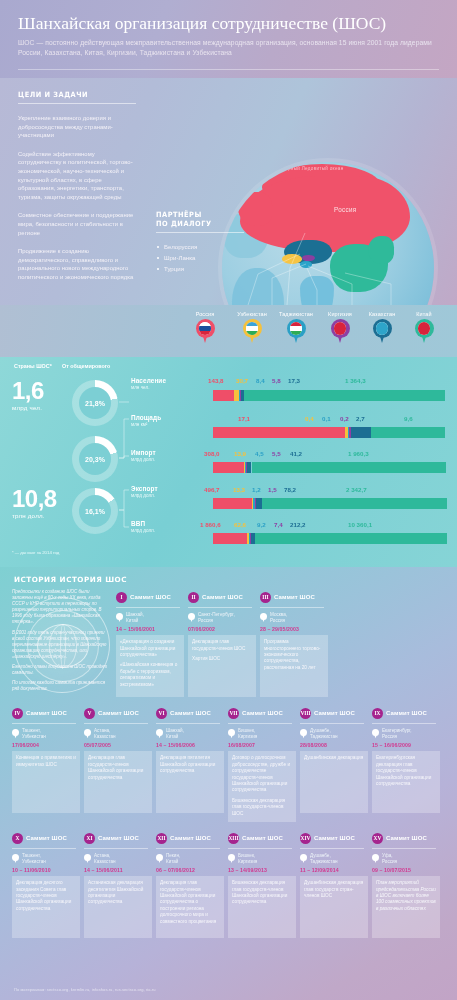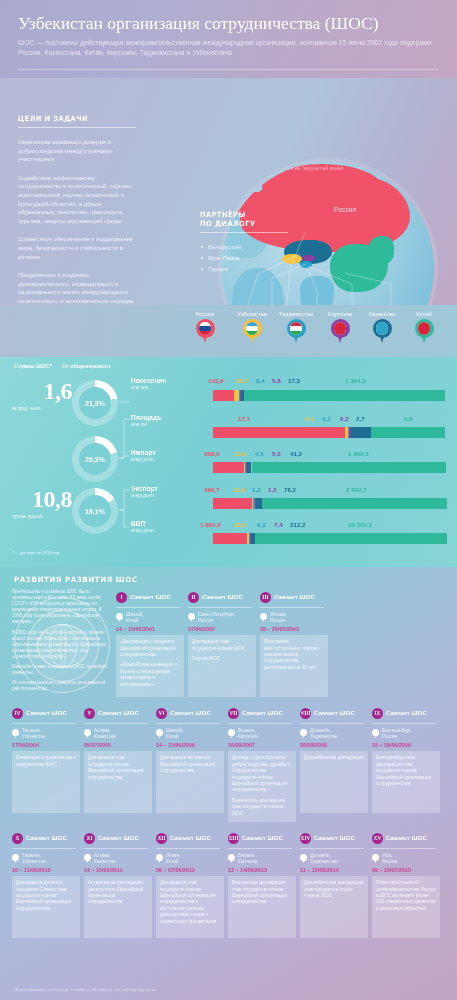--- a/index.html
+++ b/index.html
@@ -38,36 +38,36 @@
     position: absolute; left: 0; top: 78px; width: 457px; height: 227px;
     background: linear-gradient(115deg, #b7b9d6 0%, #b2bcd8 28%, #aec4da 55%, #b4b4d2 78%, #c0a9c7 100%);
     overflow: hidden;
   }
   .sec-title {
     font-size: 7.2px; font-weight: bold; color: #ffffff; letter-spacing: .55px;
     font-family: "DejaVu Sans", sans-serif; transform: scaleX(.92); transform-origin: left center;
   }
   .sec-rule { height: 1px; background: rgba(255,255,255,.55); margin-top: 4px; }
 
-  .col-goals { position: absolute; left: 18px; top: 12px; width: 118px; margin-top: 24px; }
+  .col-goals { position: absolute; left: 18px; top: 12px; width: 118px; }
   .col-goals .goal {
     font-size: 5.9px; color: #f4f2f8; line-height: 8.6px; margin-top: 10px;
     letter-spacing: .05px;
   }
   .col-obs { position: absolute; left: 156px; top: 12px; width: 88px; }
   .bullets { margin-top: 8px; }
   .bullets li {
     list-style: none; font-size: 6.1px; color: #f4f2f8; line-height: 11px;
     padding-left: 8px; position: relative;
   }
   .bullets li:before {
     content: ""; position: absolute; left: 1px; top: 4.5px;
     width: 2px; height: 2px; border-radius: 50%; background: #ffffff;
   }
-  .col-part { position: absolute; left: 156px; top: 132px; width: 88px; margin-left: 44px; }
+  .col-part { position: absolute; left: 156px; top: 132px; width: 88px; }
   .col-part .sec-title { line-height: 9px; }
 
   
   .globe {
     position: absolute; left: 222px; top: 84px; width: 212px; height: 212px;
     border-radius: 50%;
     background: radial-gradient(circle at 38% 32%, #b9dbe8 0%, #9ecfe2 45%, #7fc0da 75%, #73b7d4 100%);
     box-shadow: 0 0 0 4px rgba(255,255,255,.12);
     overflow: hidden;
   }
@@ -164,21 +164,21 @@
     position: absolute; left: 0; top: 357px; width: 457px; height: 210px;
     background: linear-gradient(120deg, #8ed8d8 0%, #79cfd4 45%, #86d4d6 100%);
   }
   .stat-hdr { position: absolute; left: 14px; top: 6px; }
   .stat-hdr .l1 { font-size: 5.4px; color: #ffffff; font-weight: bold; }
   .shareh { position: absolute; left: 62px; top: 6px; font-size: 5.4px; color: #ffffff; font-weight: bold; }
 
   .bigstat { position: absolute; left: 12px; width: 60px; }
   .bigstat .num {
     font-size: 24px; font-weight: bold; color: #ffffff; line-height: 24px;
-    font-family: Liberation Serif, serif; letter-spacing: -.5px; text-align: right;
+    font-family: Liberation Sans, sans-serif; letter-spacing: -.5px;
   }
   .bigstat .unit { font-size: 6.2px; color: #ffffff; margin-top: 1px; letter-spacing: .2px; }
 
   .donut { position: absolute; width: 46px; height: 46px; }
   .donut .ring {
     width: 46px; height: 46px; border-radius: 50%;
   }
   .donut .hole {
     position: absolute; left: 7px; top: 7px; width: 32px; height: 32px;
     border-radius: 50%; background: #7ccfd4;
@@ -268,21 +268,21 @@
     color: rgba(255,255,255,.5); transform: rotate(-90deg); transform-origin: right bottom;
     white-space: nowrap;
   }
 </style>
 </head>
 <body>
 
 <div class="page">
 
   <div class="header">
-    <h1>Узбекистан организация сотрудничества (ШОС)</h1>
+    <h1>Шанхайская организация сотрудничестве (ШОС)</h1>
     <div class="sub">ШОС — постоянно действующая межправительственная международная организация, основанная 15 июня 2001 года лидерами России, Казахстана, Китая, Киргизии, Таджикистана и Узбекистана</div>
     <div class="rule"></div>
   </div>
 
   <div class="upper">
 
     <div class="globe">
       <div class="landmass lm-europe"></div>
       <div class="landmass lm-africa"></div>
       <div class="landmass lm-india"></div>
@@ -536,21 +536,21 @@
       <div class="vlab" style="left: 346px; top: 129px; color: rgb(46, 185, 155);">2 342,7</div>
       <div class="vlab" style="left: 200px; top: 164px; color: rgb(239, 78, 104);">1 860,6</div>
       <div class="vlab" style="left: 234px; top: 164px; color: rgb(245, 193, 61);">62,6</div>
       <div class="vlab" style="left: 257px; top: 164px; color: rgb(43, 160, 198);">9,2</div>
       <div class="vlab" style="left: 274px; top: 164px; color: rgb(142, 63, 163);">7,4</div>
       <div class="vlab" style="left: 290px; top: 164px; color: rgb(28, 110, 147);">212,2</div>
       <div class="vlab" style="left: 348px; top: 164px; color: rgb(46, 185, 155);">10 360,1</div>
     </div>
 
   <div class="history">
-    <div class="hist-title">РАЗВИТИЯ РАЗВИТИЯ ШОС</div>
+    <div class="hist-title">ИСТОРИЯ ИСТОРИЯ ШОС</div>
     <div class="circlelogo">
       <div class="inner"></div>
       <div class="grid-globe"></div>
       <div class="merid" style="left:34px;top:26px;width:28px;height:44px;"></div>
       <div class="merid" style="left:45px;top:26px;width:6px;height:44px;"></div>
     </div>
     <div class="grid">
         <div class="gridrow" style="margin-bottom: 8px; min-height: 108px;">
           <div class="intro">
             <p>Предпосылки к созданию ШОС были заложены ещё в 60-х годы XX века, когда СССР и КНР вступили в переговоры по разрешению территориальных споров. В 1996 году была образована «Шанхайская пятёрка».</p>

